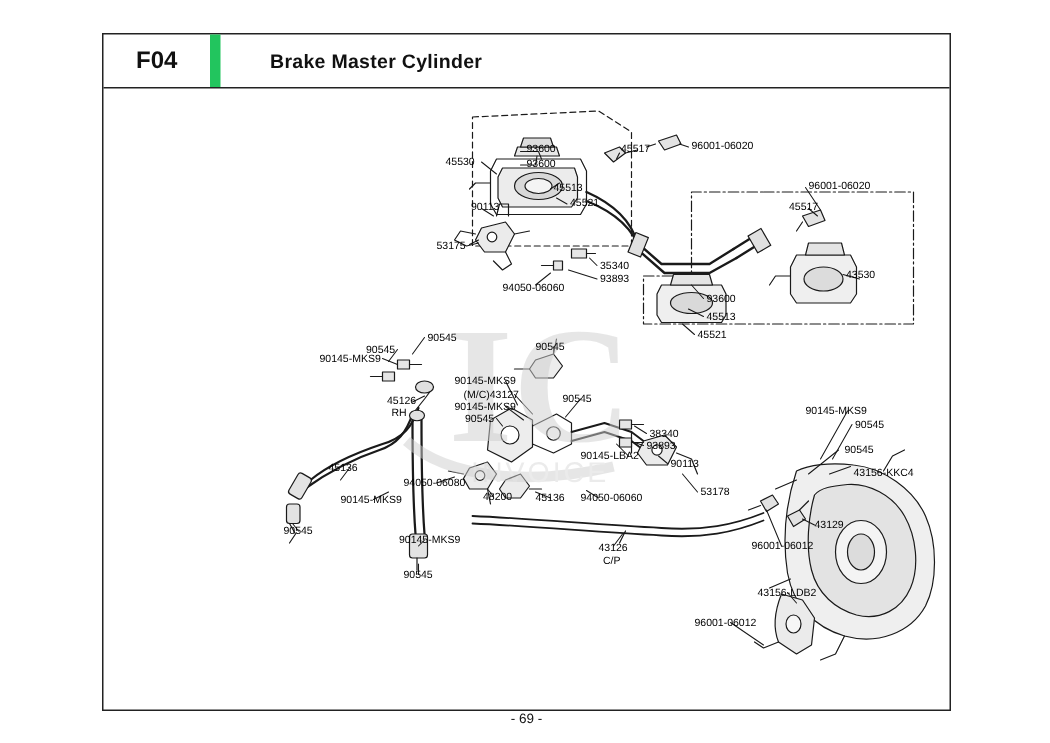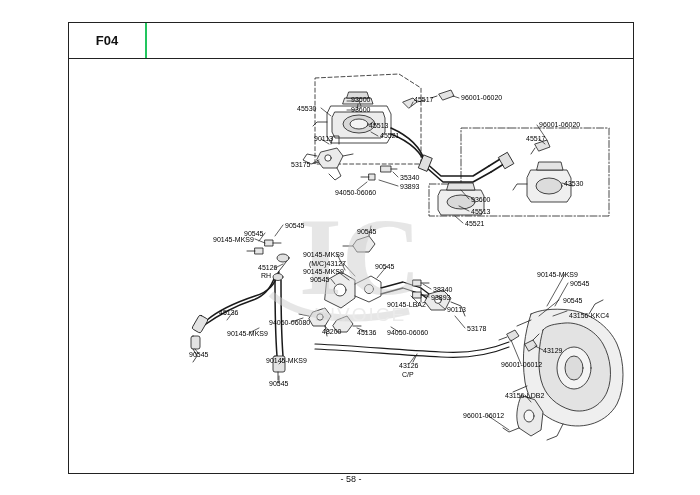--- a/index.html
+++ b/index.html
@@ -18,23 +18,23 @@
     border:1px solid #222;
     box-sizing:border-box;
     background:#fff;
   }
   #header{
     position:absolute;left:0;top:0;width:100%;height:36px;
     border-bottom:1px solid #222;box-sizing:border-box;
   }
   #code-cell{
     position:absolute;left:0;top:0;width:78px;height:100%;
-    border-right:2px solid #22c55e;box-sizing:border-box;
+    border-right:7px solid #22c55e;box-sizing:border-box;
     display:flex;align-items:center;justify-content:center;
-    font-size:13px;font-weight:bold;
+    font-size:16px;font-weight:bold;
   }
   #title-cell{
     position:absolute;left:78px;top:0;height:100%;
     display:flex;align-items:center;
     padding-left:33px;
     font-size:13px;font-weight:bold;letter-spacing:.2px;
   }
   #canvas{
     position:absolute;left:0;top:21px;width:100%;height:415px;
     overflow:hidden;
@@ -56,20 +56,21 @@
   #pagewrap{position:absolute;left:68px;top:474px;width:566px;text-align:center;font-size:9px;}
   svg{display:block;}
 </style>
 </head>
 <body>
 
 <div id="sheet">
 
   <div id="header">
     <div id="code-cell">F04</div>
+    <div id="title-cell">Brake Master Cylinder</div>
   </div>
 
   <div id="canvas">
 
     <svg id="watermark" viewBox="0 0 250 130">
       <text x="40" y="95" font-family="Liberation Serif, serif" font-size="110" font-weight="bold" fill="#cfcfcf">IC</text>
       <path d="M12 95 C 40 120, 95 125, 150 112" stroke="#cfcfcf" stroke-width="7" fill="none"></path>
       <text x="55" y="122" font-family="Liberation Sans, sans-serif" font-size="19" fill="#d8d8d8" letter-spacing="2">INVOICE</text>
     </svg>
 
@@ -307,13 +308,13 @@
       <span class="lbl" style="left:500px;top:268px">43156-KKC4</span>
       <span class="lbl" style="left:474px;top:303px">43129</span>
       <span class="lbl" style="left:432px;top:317px">96001-06012</span>
       <span class="lbl" style="left:436px;top:348px">43156-LDB2</span>
       <span class="lbl" style="left:394px;top:368px">96001-06012</span>
     </div>
 
   </div>
 </div>
 
-<div id="pagewrap">- 58 -</div>
+<div id="pagewrap">- 69 -</div>
 
 </body></html>

